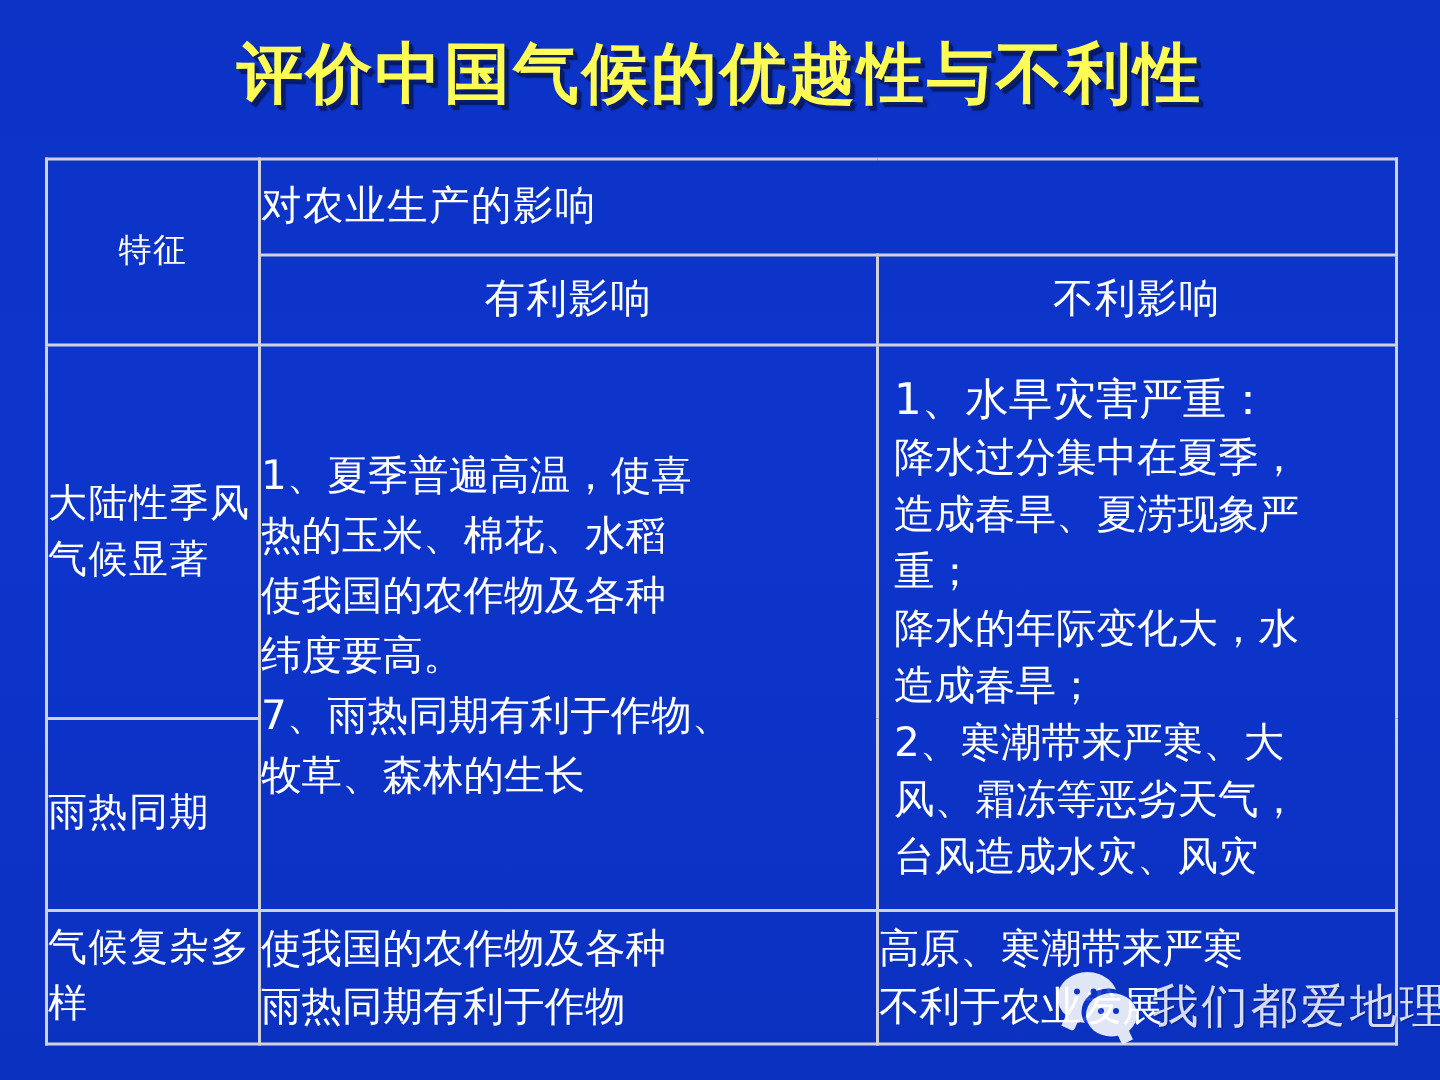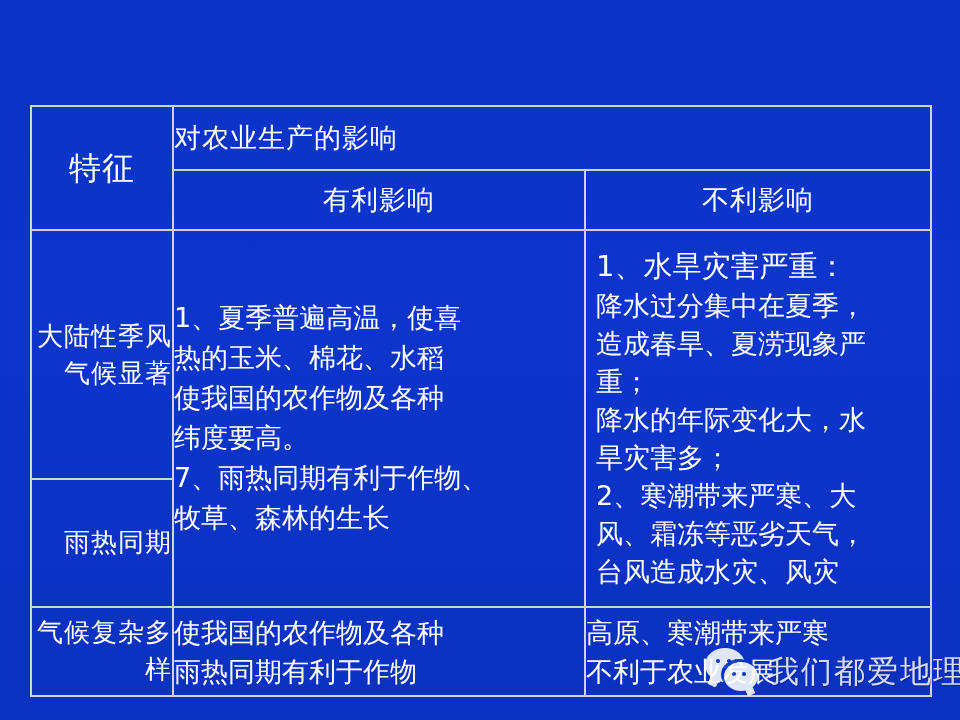--- a/index.html
+++ b/index.html
@@ -64,21 +64,21 @@
   }
 
   
   col.c-feature { width: 142px; }
   col.c-good    { width: 412px; }
   col.c-bad     { width: 346px; }
 
   
   .th-feature {
     text-align: center;
-    font-size: 32px;
+    font-size: 22px;
     line-height: 36px;
     letter-spacing: 1px;
   }
   .th-span {
     text-align: left;
     font-size: 27px;
     line-height: 34px;
     height: 62px;
     letter-spacing: 1px;
   }
@@ -86,21 +86,21 @@
     text-align: center;
     font-size: 27px;
     line-height: 34px;
     height: 58px;
     letter-spacing: 1px;
     margin-top: 23px;
   }
 
   
   .feat {
-    text-align: right;
+    text-align: left;
     font-size: 26px;
     line-height: 37px;
     letter-spacing: 1px;
     padding: 0 4px;
   }
 
   
   .content {
     font-size: 27px;
     line-height: 40px;
@@ -202,20 +202,21 @@
     letter-spacing: 2px;
     text-shadow: 1px 1px 1px rgba(0,0,40,0.35);
     white-space: nowrap;
   }
 </style>
 </head>
 <body>
 
 <div class="slide">
 
+  <div class="title">评价中国气候的优越性与不利性</div>
 
   <div class="table-wrap">
     <table class="grid">
       <colgroup>
         <col class="c-feature">
         <col class="c-good">
         <col class="c-bad">
       </colgroup>
       <tbody>
 
@@ -238,21 +239,21 @@
             <p>纬度要高。</p>
             <p>7、雨热同期有利于作物、</p>
             <p>牧草、森林的生长</p>
           </td>
           <td class="content bad" rowspan="2">
             <p class="lead">1、水旱灾害严重：</p>
             <p>降水过分集中在夏季，</p>
             <p>造成春旱、夏涝现象严</p>
             <p>重；</p>
             <p>降水的年际变化大，水</p>
-            <p>旱灾害多；</p>
+            <p>造成春旱；</p>
             <p>2、寒潮带来严寒、大</p>
             <p>风、霜冻等恶劣天气，</p>
             <p>台风造成水灾、风灾</p>
           </td>
         </tr>
 
         <tr>
           <td class="feat">雨热同期</td>
         </tr>
 

